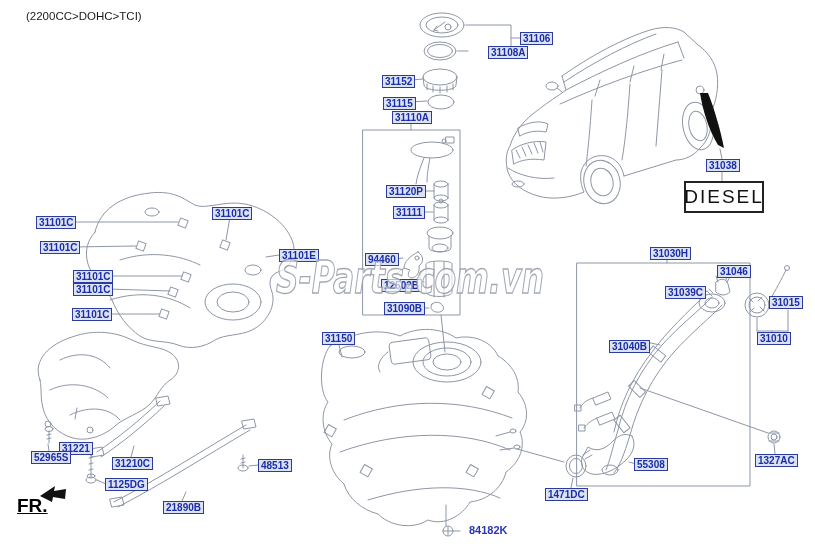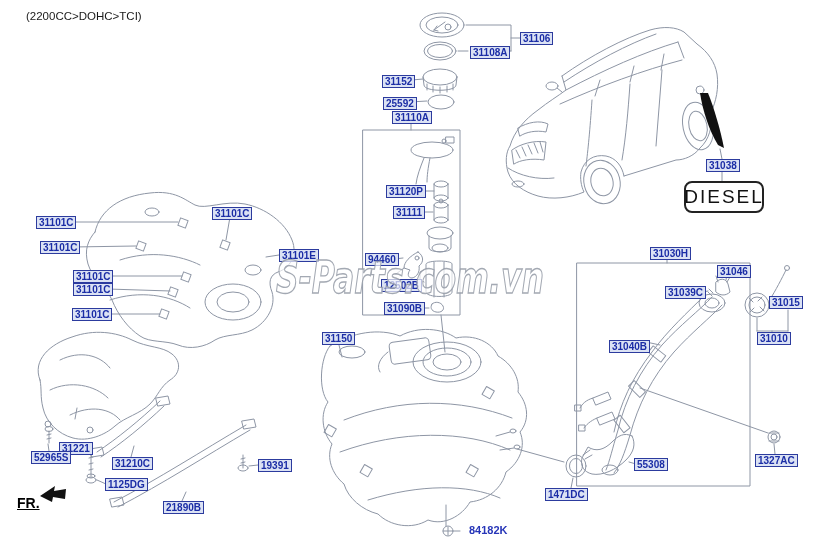--- a/index.html
+++ b/index.html
@@ -4,23 +4,23 @@
 <style>
   html,body{margin:0;padding:0;background:#fff;}
   .canvas{position:relative;width:815px;height:544px;background:#ffffff;overflow:hidden;
           font-family:"Liberation Sans",sans-serif;}
   svg.base{position:absolute;left:0;top:0;z-index:1;}
   svg.wm{position:absolute;left:0;top:0;z-index:6;pointer-events:none;}
   .plabel{position:absolute;background:#dbe2f4;border:1px solid #2c3b9e;color:#1b2da6;
           font-size:10px;font-weight:bold;line-height:11px;padding:0 2px;white-space:nowrap;z-index:3;cursor:pointer;}
   .ptext{position:absolute;color:#2736b8;font-size:11px;font-weight:bold;z-index:3;cursor:pointer;padding-left:8px;}
   .header{position:absolute;left:8px;top:10px;color:#1a1a1a;font-size:11.5px;z-index:3;margin-left:18px;}
-  .fr{position:absolute;left:17px;top:495px;color:#000;font-size:14px;font-weight:bold;z-index:3;text-decoration:underline;}
+  .fr{position:absolute;left:17px;top:495px;color:#000;font-size:19px;font-weight:bold;z-index:3;text-decoration:underline;}
   .diesel{position:absolute;left:684px;top:181px;width:76px;height:28px;border:2px solid #222;
-          border-radius:8px;display:flex;align-items:center;justify-content:center;
+          border-radius:0;display:flex;align-items:center;justify-content:center;
           font-size:19px;letter-spacing:2px;color:#111;z-index:3;}
 </style>
 </head>
 <body>
 
 <div class="canvas">
 
   <svg class="base" width="815" height="544" viewBox="0 0 815 544" fill="none" stroke="#8e96a5" stroke-width="1" stroke-linecap="round" stroke-linejoin="round">
 
     <rect x="363" y="130" width="97" height="185"></rect>
@@ -207,44 +207,44 @@
       <path d="M339,345 L342,357 M446,505 L446,526 M454,531 L460,531"></path>
       <path d="M517,449 L564,462 M640,388 L768,433 M774,444 L775,454 M573,478 L571,488"></path>
       <path d="M667,258 L667,263 M730,277 L727,282 M703,292 L708,291 M646,342 L660,345 M636,464 L629,462"></path>
       <path d="M720,149 L722,159 M722,170 L722,181"></path>
     </g>
   </svg>
 
   <div class="header">(2200CC&gt;DOHC&gt;TCI)</div>
 
   <div class="plabel" style="left:520px;top:32px">31106</div>
-  <div class="plabel" style="left:470px;top:46px">31108A</div>
+  <div class="plabel" style="left:488px;top:46px">31108A</div>
   <div class="plabel" style="left:382px;top:75px">31152</div>
-  <div class="plabel" style="left:383px;top:97px">25592</div>
+  <div class="plabel" style="left:383px;top:97px">31115</div>
   <div class="plabel" style="left:392px;top:111px">31110A</div>
   <div class="plabel" style="left:386px;top:185px">31120P</div>
   <div class="plabel" style="left:393px;top:206px">31111</div>
   <div class="plabel" style="left:365px;top:253px">94460</div>
   <div class="plabel" style="left:381px;top:279px">12502B</div>
   <div class="plabel" style="left:384px;top:302px">31090B</div>
 
   <div class="plabel" style="left:36px;top:216px">31101C</div>
   <div class="plabel" style="left:40px;top:241px">31101C</div>
   <div class="plabel" style="left:212px;top:207px">31101C</div>
   <div class="plabel" style="left:279px;top:249px">31101E</div>
   <div class="plabel" style="left:73px;top:270px">31101C</div>
   <div class="plabel" style="left:73px;top:283px">31101C</div>
   <div class="plabel" style="left:72px;top:308px">31101C</div>
 
   <div class="plabel" style="left:59px;top:442px">31221</div>
   <div class="plabel" style="left:31px;top:451px">52965S</div>
   <div class="plabel" style="left:112px;top:457px">31210C</div>
   <div class="plabel" style="left:105px;top:478px">1125DG</div>
   <div class="plabel" style="left:163px;top:501px">21890B</div>
-  <div class="plabel" style="left:258px;top:459px">19391</div>
+  <div class="plabel" style="left:258px;top:459px">48513</div>
   <div class="plabel" style="left:322px;top:332px">31150</div>
 
   <div class="plabel" style="left:650px;top:247px">31030H</div>
   <div class="plabel" style="left:717px;top:265px">31046</div>
   <div class="plabel" style="left:665px;top:286px">31039C</div>
   <div class="plabel" style="left:769px;top:296px">31015</div>
   <div class="plabel" style="left:757px;top:332px">31010</div>
   <div class="plabel" style="left:609px;top:340px">31040B</div>
   <div class="plabel" style="left:634px;top:458px">55308</div>
   <div class="plabel" style="left:545px;top:488px">1471DC</div>

